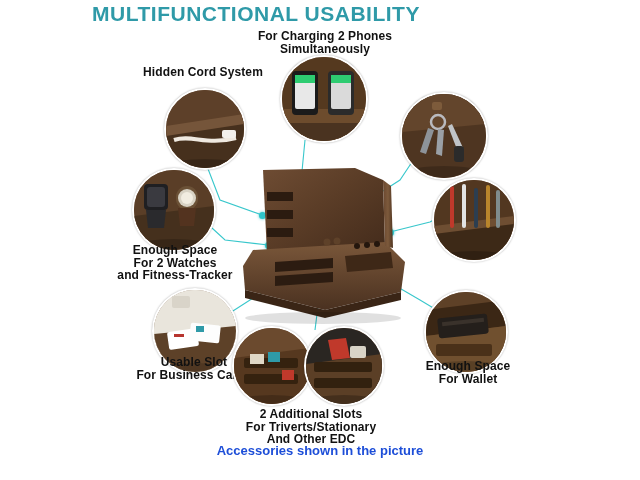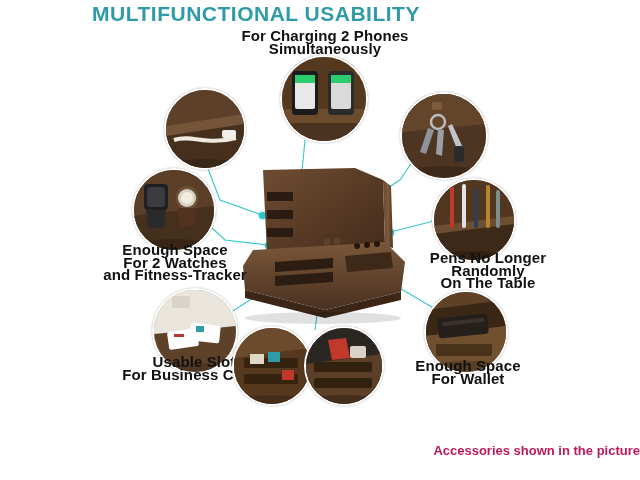--- a/index.html
+++ b/index.html
@@ -29,34 +29,34 @@
     font-size: 21px;
     font-weight: bold;
     letter-spacing: 0.5px;
     color: #2f9aa8;
     font-family: "Liberation Sans", sans-serif;
   }
   .footer {
     position: absolute;
     left: 0;
     width: 640px;
-    text-align: right;
-    color: #be185d;
+    text-align: center;
+    color: #1d4ed8;
     font-size: 13px;
     font-weight: bold;
     line-height: 17px;
   }
   .footer.l1 { top: 442px; }
   .footer.l2 { top: 459px; }
 
   
   .caption {
     position: absolute;
     text-align: center;
-    font-size: 15px;
+    font-size: 12px;
     font-weight: bold;
     color: #111;
     line-height: 12.5px;
     white-space: pre-line;
     letter-spacing: 0.1px;
   }
 
   
   .bubble {
     position: absolute;
@@ -190,20 +190,21 @@
   <div class="bubble" style="left:164px; top:88px; width:78px; height:78px;">
     <svg class="ph" viewBox="0 0 78 78" preserveAspectRatio="xMidYMid slice">
       <rect width="78" height="78" fill="#5d4029"></rect>
       <path d="M0,40 L78,28 L78,78 L0,78 Z" fill="#46301d"></path>
       <path d="M0,36 L78,24 L78,34 L0,46 Z" fill="#75553a"></path>
       <path d="M8,50 C26,44 40,56 70,48" stroke="#efe9e0" stroke-width="4" fill="none"></path>
       <rect x="56" y="40" width="14" height="8" rx="2" fill="#f2f0ec"></rect>
       <ellipse cx="39" cy="74" rx="34" ry="5" fill="rgba(0,0,0,0.2)"></ellipse>
     </svg>
   </div>
+  <div class="caption" style="left:118px; top:66px; width:170px;">Hidden Cord System</div>
 
   <div class="bubble" style="left:400px; top:92px; width:84px; height:84px;">
     <svg class="ph" viewBox="0 0 84 84" preserveAspectRatio="xMidYMid slice">
       <rect width="84" height="84" fill="#4e3521"></rect>
       <path d="M0,0 L84,0 L84,30 L0,38 Z" fill="#63452c"></path>
       <rect x="30" y="8" width="10" height="8" rx="2" fill="#7d5b3b"></rect>
       <circle cx="36" cy="28" r="7" fill="none" stroke="#b9b9be" stroke-width="2.5"></circle>
       <path d="M36,35 L34,60 L40,62 L42,36 Z" fill="#9aa0a6"></path>
       <path d="M46,32 L56,58 L62,56 L50,30 Z" fill="#c0c4c8"></path>
       <path d="M26,34 L18,58 L24,60 L32,36 Z" fill="#8d9399"></path>
@@ -236,23 +237,20 @@
       <path d="M0,50 L80,40 L80,80 L0,80 Z" fill="#3d2917"></path>
       <path d="M0,46 L80,36 L80,44 L0,54 Z" fill="#6e4e32"></path>
       <rect x="16" y="6" width="4" height="42" rx="2" fill="#c0392b"></rect>
       <rect x="28" y="4" width="4" height="44" rx="2" fill="#e3e3e3"></rect>
       <rect x="40" y="8" width="4" height="40" rx="2" fill="#2c3e50"></rect>
       <rect x="52" y="5" width="4" height="43" rx="2" fill="#b9852c"></rect>
       <rect x="62" y="10" width="4" height="38" rx="2" fill="#7f8c8d"></rect>
       <ellipse cx="40" cy="76" rx="34" ry="5" fill="rgba(0,0,0,0.2)"></ellipse>
     </svg>
   </div>
-  <div class="caption" style="left:418px; top:252px; width:140px;">Pens No Longer
-Randomly
-On The Table</div>
 
   <div class="bubble" style="left:152px; top:288px; width:82px; height:82px;">
     <svg class="ph" viewBox="0 0 82 82" preserveAspectRatio="xMidYMid slice">
       <rect width="82" height="82" fill="#f0ece4"></rect>
       <path d="M0,0 L82,0 L82,40 L0,48 Z" fill="#e9e5dc"></path>
       <path d="M0,44 L82,36 L82,82 L0,82 Z" fill="#5d4128"></path>
       <rect x="14" y="40" width="30" height="18" rx="2" fill="#ffffff" transform="rotate(-8 29 49)"></rect>
       <rect x="36" y="34" width="30" height="18" rx="2" fill="#fdfdfd" transform="rotate(6 51 43)"></rect>
       <rect x="42" y="36" width="8" height="6" fill="#2f9aa8"></rect>
       <rect x="20" y="44" width="10" height="3" fill="#b7352f"></rect>
@@ -279,20 +277,23 @@
     <svg class="ph" viewBox="0 0 76 76" preserveAspectRatio="xMidYMid slice">
       <rect width="76" height="76" fill="#2a2622"></rect>
       <path d="M0,36 L76,26 L76,76 L0,76 Z" fill="#5b3f26"></path>
       <rect x="8" y="34" width="58" height="10" rx="2" fill="#32210f"></rect>
       <rect x="8" y="50" width="58" height="10" rx="2" fill="#32210f"></rect>
       <path d="M22,12 L40,10 L44,30 L26,32 Z" fill="#c0392b"></path>
       <rect x="44" y="18" width="16" height="12" rx="2" fill="#d8d3c6"></rect>
       <ellipse cx="38" cy="72" rx="32" ry="5" fill="rgba(0,0,0,0.25)"></ellipse>
     </svg>
   </div>
+  <div class="caption" style="left:226px; top:408px; width:170px;">2 Additional Slots
+For Triverts/Stationary
+And Other EDC</div>
 
   <div class="bubble" style="left:424px; top:290px; width:80px; height:80px;">
     <svg class="ph" viewBox="0 0 80 80" preserveAspectRatio="xMidYMid slice">
       <rect width="80" height="80" fill="#5e4127"></rect>
       <path d="M0,18 L80,8 L80,34 L0,44 Z" fill="#3b2715"></path>
       <path d="M0,44 L80,34 L80,80 L0,80 Z" fill="#70502f"></path>
       <rect x="12" y="24" width="50" height="20" rx="3" fill="#241f1b" transform="rotate(-6 37 34)"></rect>
       <rect x="16" y="28" width="42" height="4" fill="#3a322b" transform="rotate(-6 37 30)"></rect>
       <rect x="10" y="52" width="56" height="12" rx="2" fill="#4a3119"></rect>
       <ellipse cx="40" cy="74" rx="34" ry="5" fill="rgba(0,0,0,0.2)"></ellipse>

